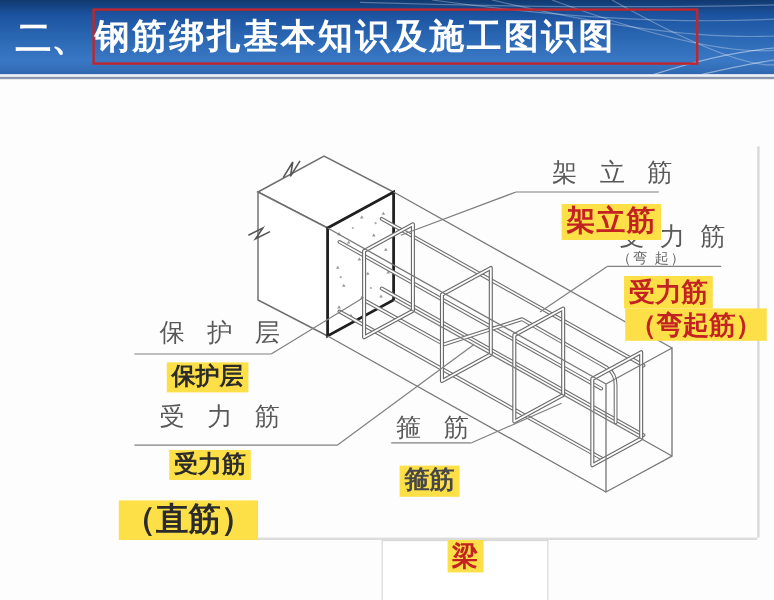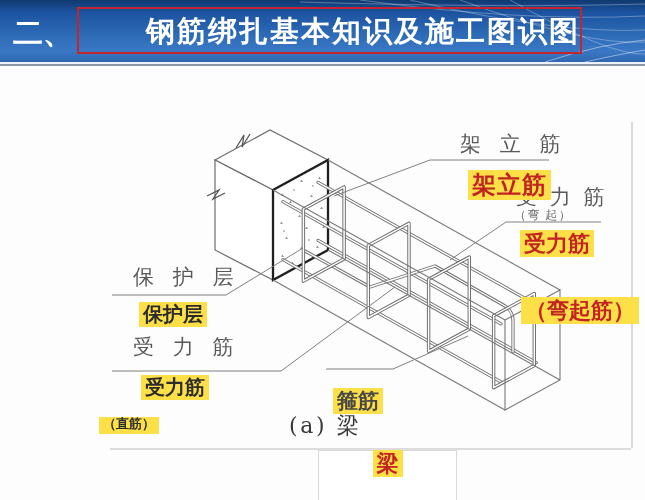--- a/index.html
+++ b/index.html
@@ -7,21 +7,21 @@
   #page{position:relative;width:645px;height:500px;background:#fdfdfd;overflow:hidden;}
 
   
   #header{position:absolute;left:0;top:0;width:645px;height:62px;
     background:linear-gradient(180deg,#10396f 0%,#1c53a0 20%,#2e6cb8 58%,#3a77c4 82%,#2f68b0 100%);
     z-index:40;}
   #header-arcs{position:absolute;left:0;top:0;z-index:1;}
   #header-prefix{position:absolute;left:13px;top:0;height:62px;line-height:66px;
     font-size:30px;font-weight:bold;color:#ffffff;z-index:3;}
   #title-box{position:absolute;left:77px;top:7px;width:501px;height:43px;
-    border:2px solid #c2262c;z-index:3;text-align:right;}
+    border:2px solid #c2262c;z-index:3;text-align:left;}
   #title-text{font-size:29px;font-weight:bold;color:#ffffff;line-height:44px;
     letter-spacing:2px;white-space:nowrap;}
   .sep-light{position:absolute;left:0;top:62px;width:645px;height:2px;background:#eef1f7;z-index:40;}
   .sep-dark{position:absolute;left:0;top:64px;width:645px;height:2px;background:#8d96aa;z-index:40;}
 
   
   #diagram-svg{position:absolute;left:0;top:0;z-index:10;pointer-events:none;}
 
   .frame-line{position:absolute;z-index:8;}
   #frame-vline{left:631px;top:122px;width:0;height:326px;border-left:2px solid #d9d9d9;}
@@ -158,28 +158,28 @@
       <path d="M326,369 L393,369"></path>
         <path d="M393,369 L468,336"></path>
     </g>
   </svg>
 
   <div class="gray-label spaced" style="left:460px;top:130px;">架 立 筋</div>
   <div class="gray-label" style="left:516px;top:183px;letter-spacing:.18em;">受 力 筋</div>
   <div class="gray-label clip-partial" style="left:514px;top:207px;font-size:12px;letter-spacing:.12em;">（弯 起）</div>
   <div class="gray-label spaced" style="left:133px;top:263px;">保 护 层</div>
   <div class="gray-label spaced" style="left:133px;top:333px;">受 力 筋</div>
-  <div id="caption-a">(a) 梁</div>
+  <div class="gray-label spaced" style="left:330px;top:342px;">箍 筋</div>
 
   <div class="overlay red" style="left:468px;top:170px;font-size:24px;letter-spacing:1px;">架立筋</div>
   <div class="overlay red" style="left:520px;top:230px;font-size:22px;">受力筋</div>
-  <div class="overlay red" style="left:521px;top:257px;font-size:22px;margin-top:40px;">（弯起筋）</div>
+  <div class="overlay red" style="left:521px;top:257px;font-size:22px;">（弯起筋）</div>
   <div class="overlay black" style="left:139px;top:302px;font-size:20px;">保护层</div>
   <div class="overlay black" style="left:141px;top:375px;font-size:20px;">受力筋</div>
-  <div class="overlay black" style="left:99px;top:417px;font-size:13px;font-family:Liberation Mono, monospace;">（直筋）</div>
+  <div class="overlay black" style="left:99px;top:417px;font-size:27px;">（直筋）</div>
   <div class="overlay darkgray" style="left:333px;top:388px;font-size:21px;">箍筋</div>
 
   <div id="beam-caption-box">
     <span class="overlay red" style="position:static;font-size:22px;">梁</span>
   </div>
 
 
 </div>
 
 </body></html>

